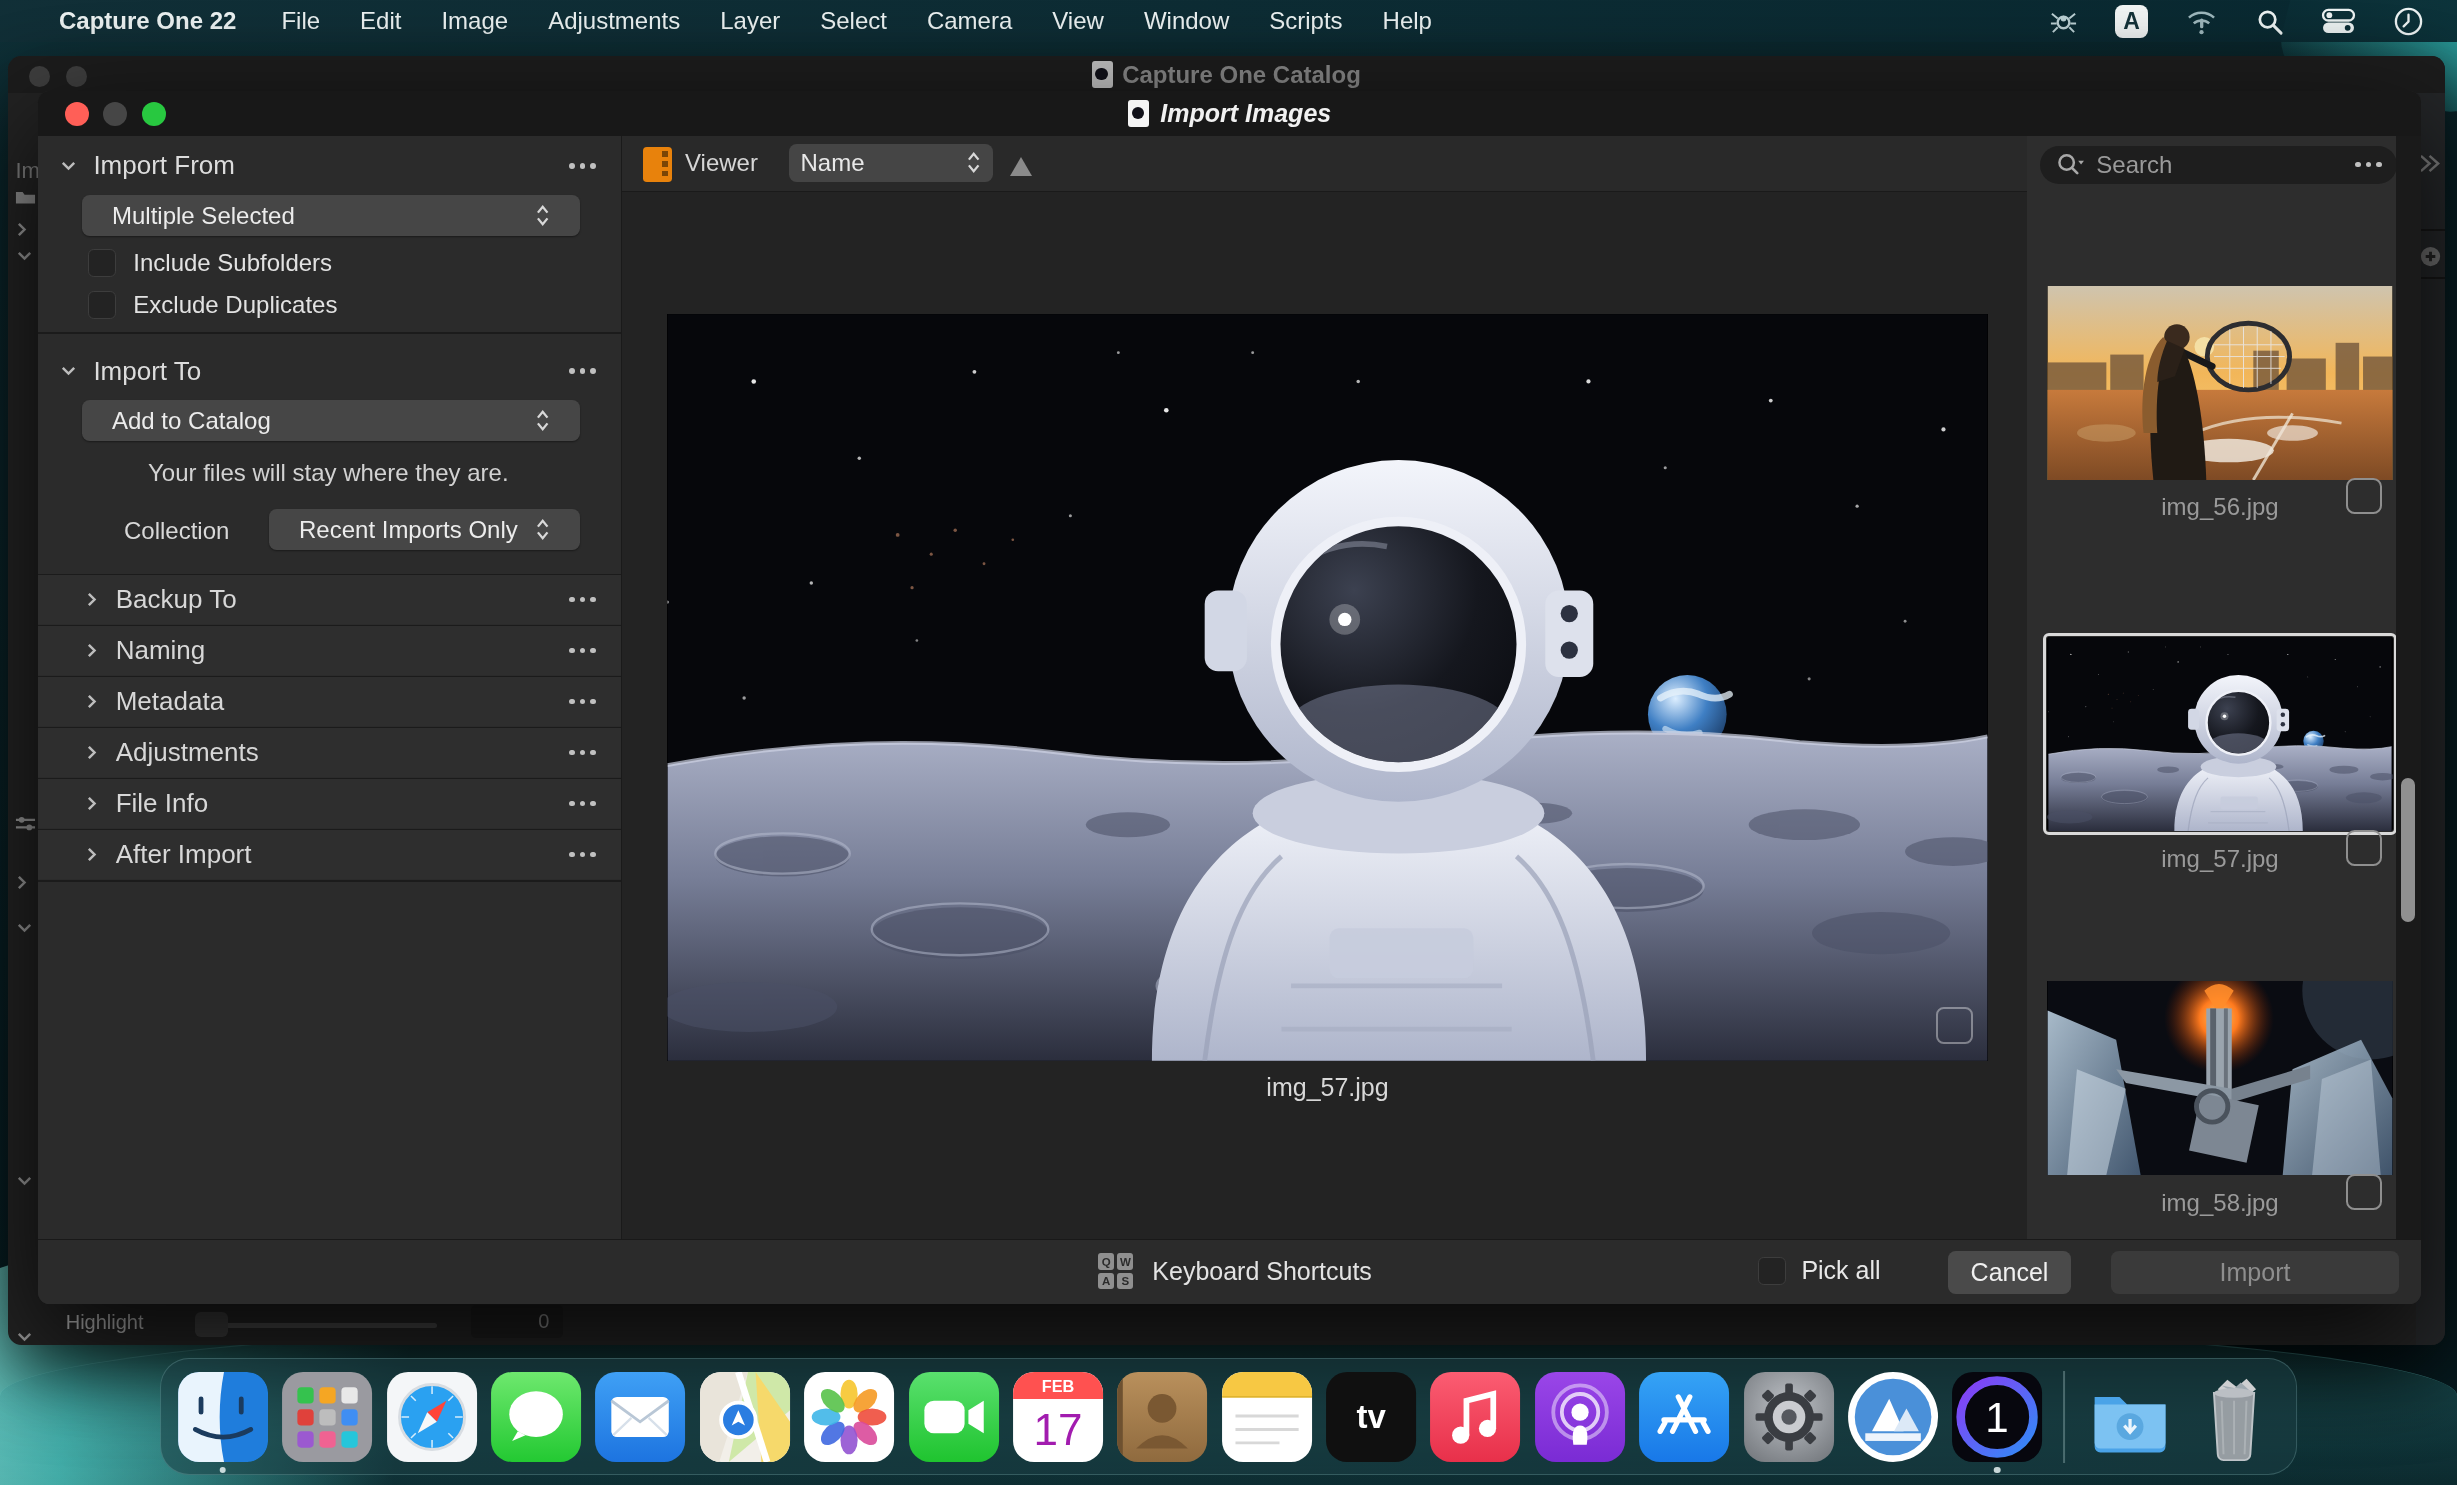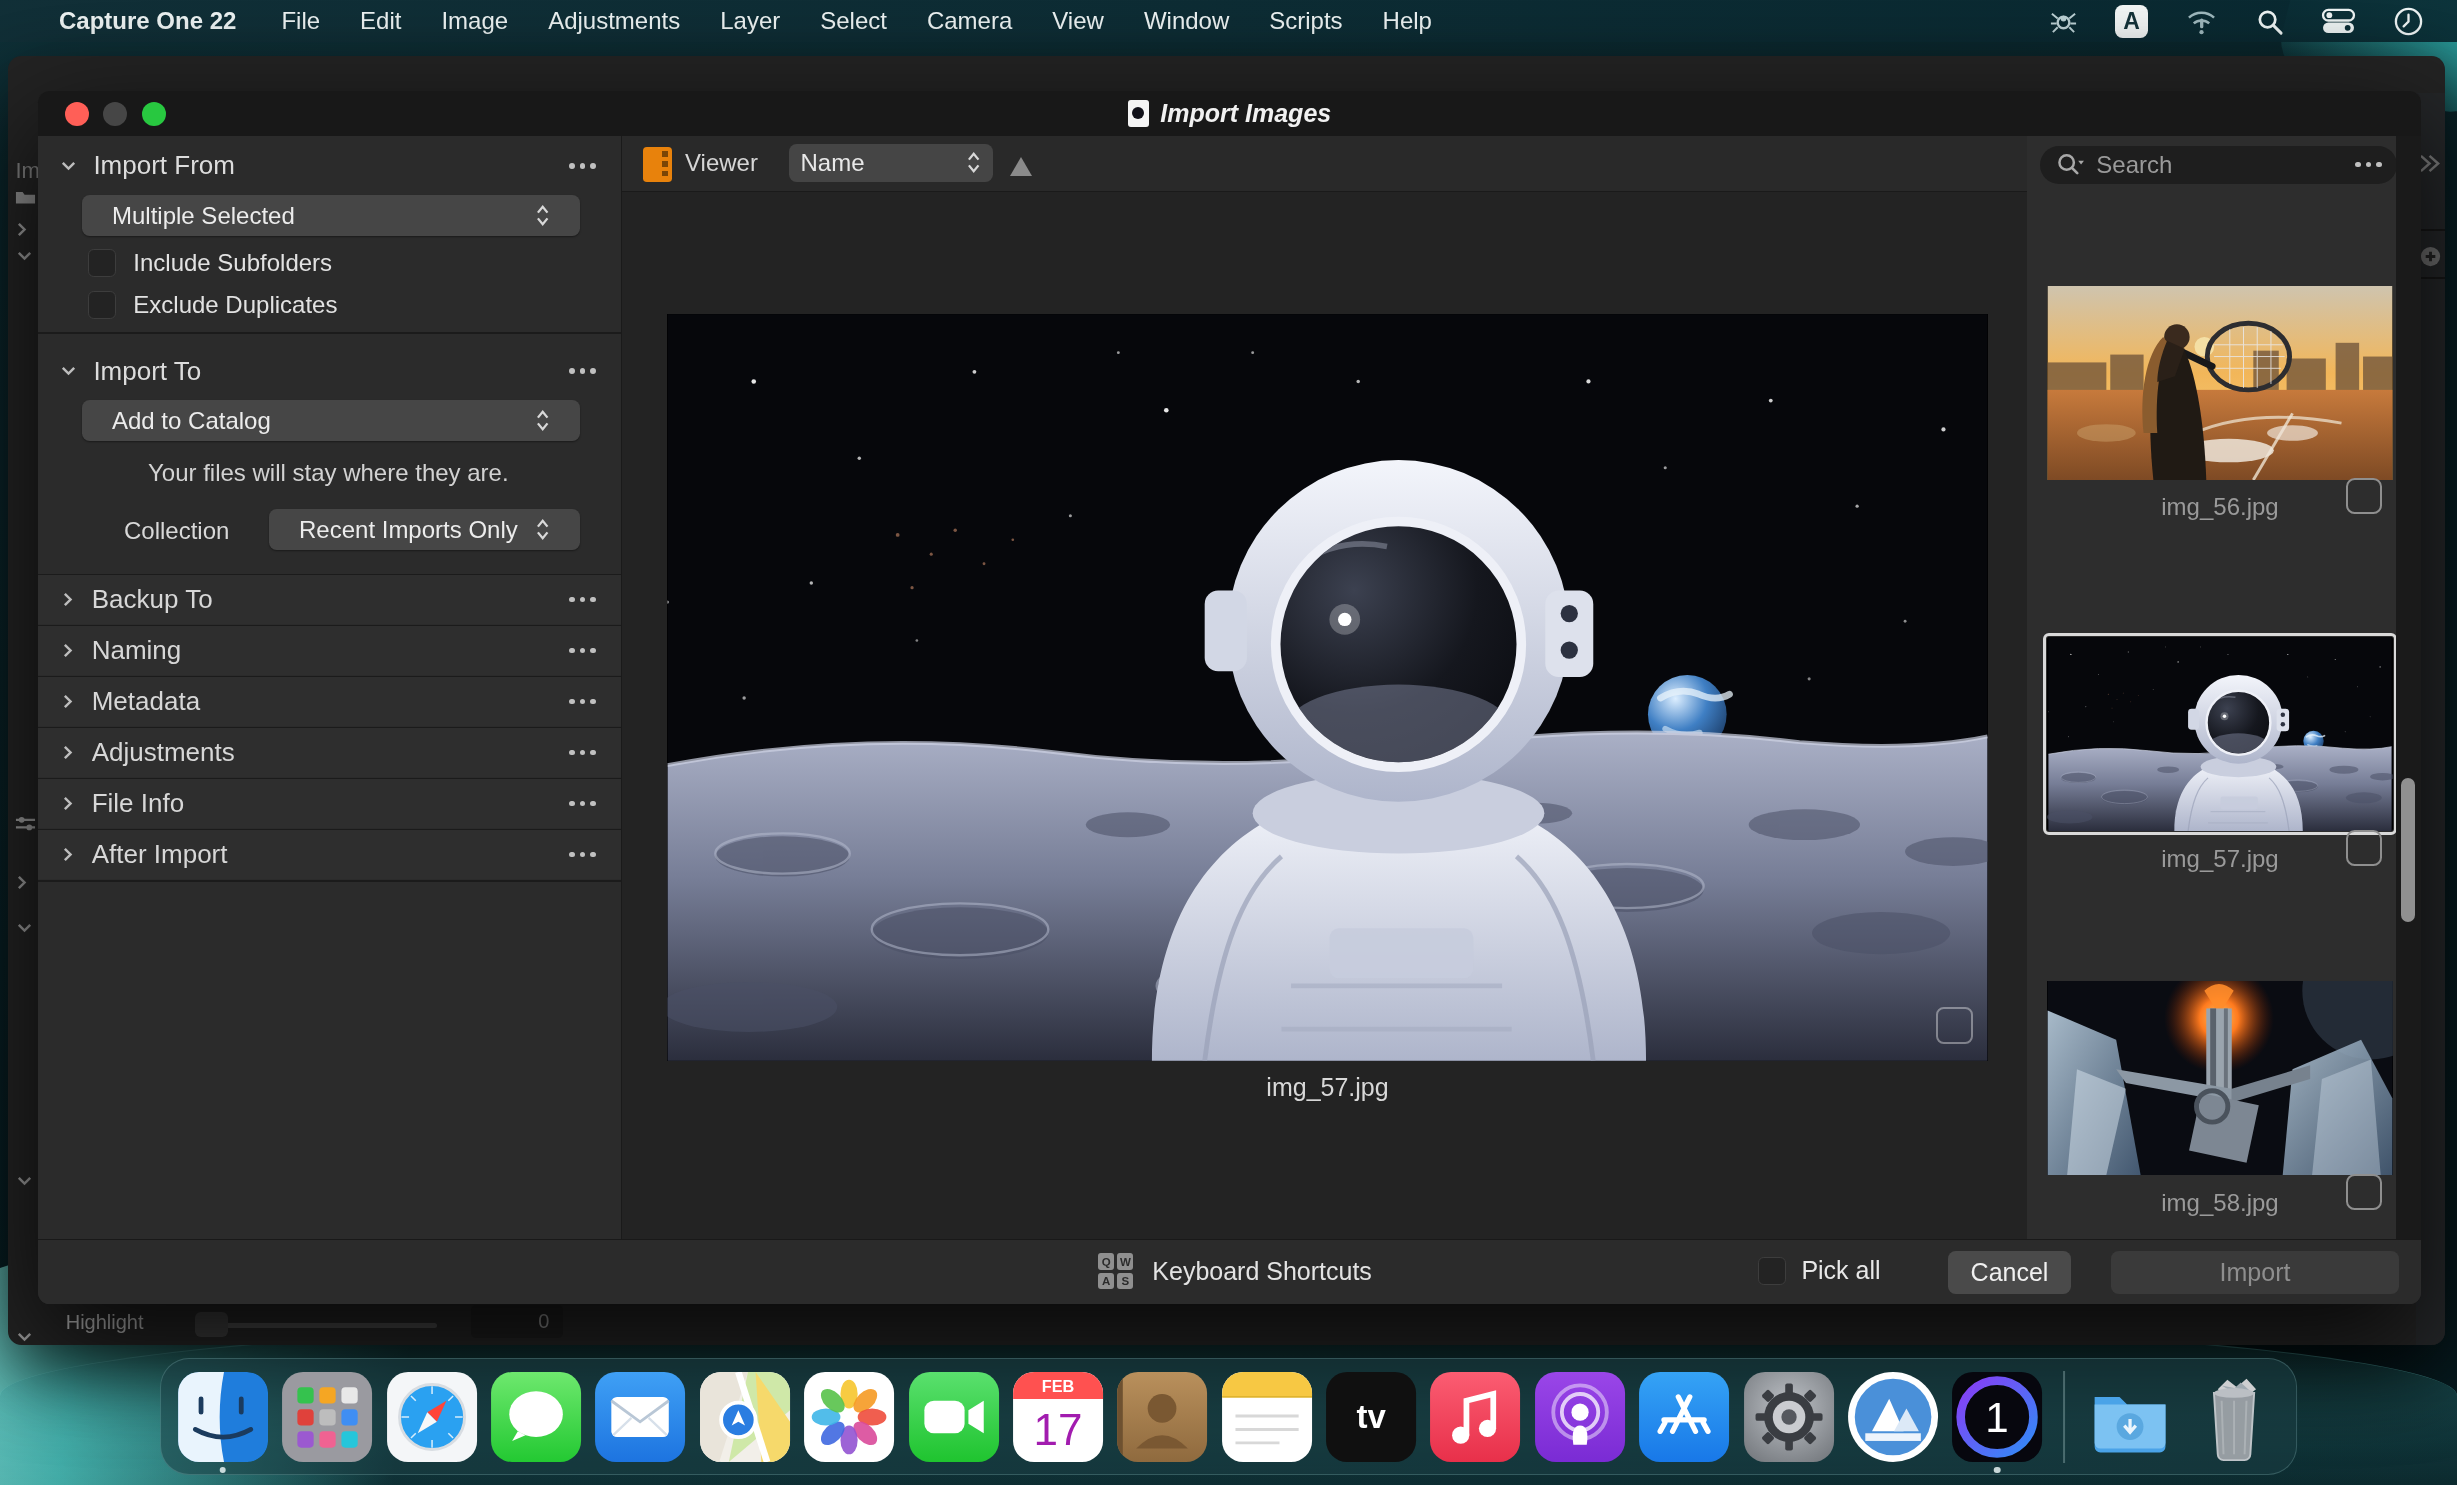--- a/index.html
+++ b/index.html
@@ -66,21 +66,21 @@
   .drop{position:absolute;left:44px;width:498px;height:41px;background:#464646;border-radius:7.7px;
     color:#ececec;font-size:24px;display:flex;align-items:center;padding:0 30px;box-sizing:border-box;
     box-shadow:0 1px 1.9px rgba(0,0,0,.4);}
   .drop .stepper{margin-left:auto;}
   .cbrow{position:absolute;left:50px;display:flex;align-items:center;gap:17.3px;color:#e2e2e2;font-size:24px;}
   .cbx{width:28px;height:28px;background:#232323;border:1px solid #3d3d3d;border-radius:5.8px;box-sizing:border-box;}
   .note{position:absolute;left:110px;color:#d2d2d2;font-size:24px;}
   .coll-label{position:absolute;left:86px;color:#d8d8d8;font-size:24px;}
   .coll-drop{left:231px;width:311px;}
   .lrow{position:absolute;left:0;right:0;height:49px;background:#2e2e2e;border-top:1.9px solid #1b1b1b;
-    display:flex;align-items:center;color:#d7d7d7;font-size:26px;}
+    display:flex;align-items:center;color:#d7d7d7;font-size:26px;padding-left:24px;}
   .lrow .chev{margin:0 17.3px 0 23px;}
   .lrow-end{position:absolute;left:0;right:0;height:1.9px;background:#1b1b1b;}
 
   
   .toolbar{position:absolute;left:584px;top:45px;width:1405px;height:56px;background:#292929;
     border-bottom:1.9px solid #1a1a1a;box-sizing:border-box;}
   .tb-grid{position:absolute;left:21px;top:10.6px;width:29px;height:35px;background:#e8820c;border-radius:3.8px;}
   .tb-grid i{position:absolute;right:3.8px;width:6.7px;height:5.8px;background:#7a4506;display:block;}
   .tb-viewer{position:absolute;left:63px;top:13.4px;color:#d6d6d6;font-size:24px;}
   .tb-sort{position:absolute;left:167px;top:7.7px;width:204px;height:38px;background:#454545;border-radius:7.7px;
@@ -369,20 +369,28 @@
       <span>
           <svg width="31" height="31" viewBox="0 0 32 32">
             <circle cx="16" cy="16" r="13" fill="none" stroke="#eef4f4" stroke-width="2.4"></circle>
             <path d="M16,9 V16 L11,21" stroke="#eef4f4" stroke-width="2.4" fill="none" stroke-linecap="round"></path>
           </svg>
         </span>
     </div>
   </div>
 
   <div class="bgwin">
+    <div class="bgwin-titlebar">
+      <div class="bgwin-dot" style="left:21px"></div>
+      <div class="bgwin-dot" style="left:58px"></div>
+      <div class="bgwin-title">
+        <span class="doc-ico"></span>
+        <span>Capture One Catalog</span>
+      </div>
+    </div>
     <div class="bgwin-leftstrip">
       <div class="frag" style="top:65px">Im</div>
       <svg class="frag" style="top:96px" width="21" height="15.4" viewBox="0 0 22 16">
           <path d="M1,3 h7 l2,3 h11 v9 h-20 Z" fill="#8d8d8d"></path>
         </svg>
       <svg class="frag" style="top:127px" width="13.4" height="19" viewBox="0 0 14 20">
           <path d="M4,4 L10,10 L4,16" stroke="#9a9a9a" stroke-width="2.6" fill="none"></path>
         </svg>
       <svg class="frag" style="top:156px" width="19" height="13.4" viewBox="0 0 20 14">
           <path d="M4,4 L10,10 L16,4" stroke="#9a9a9a" stroke-width="2.6" fill="none"></path>

